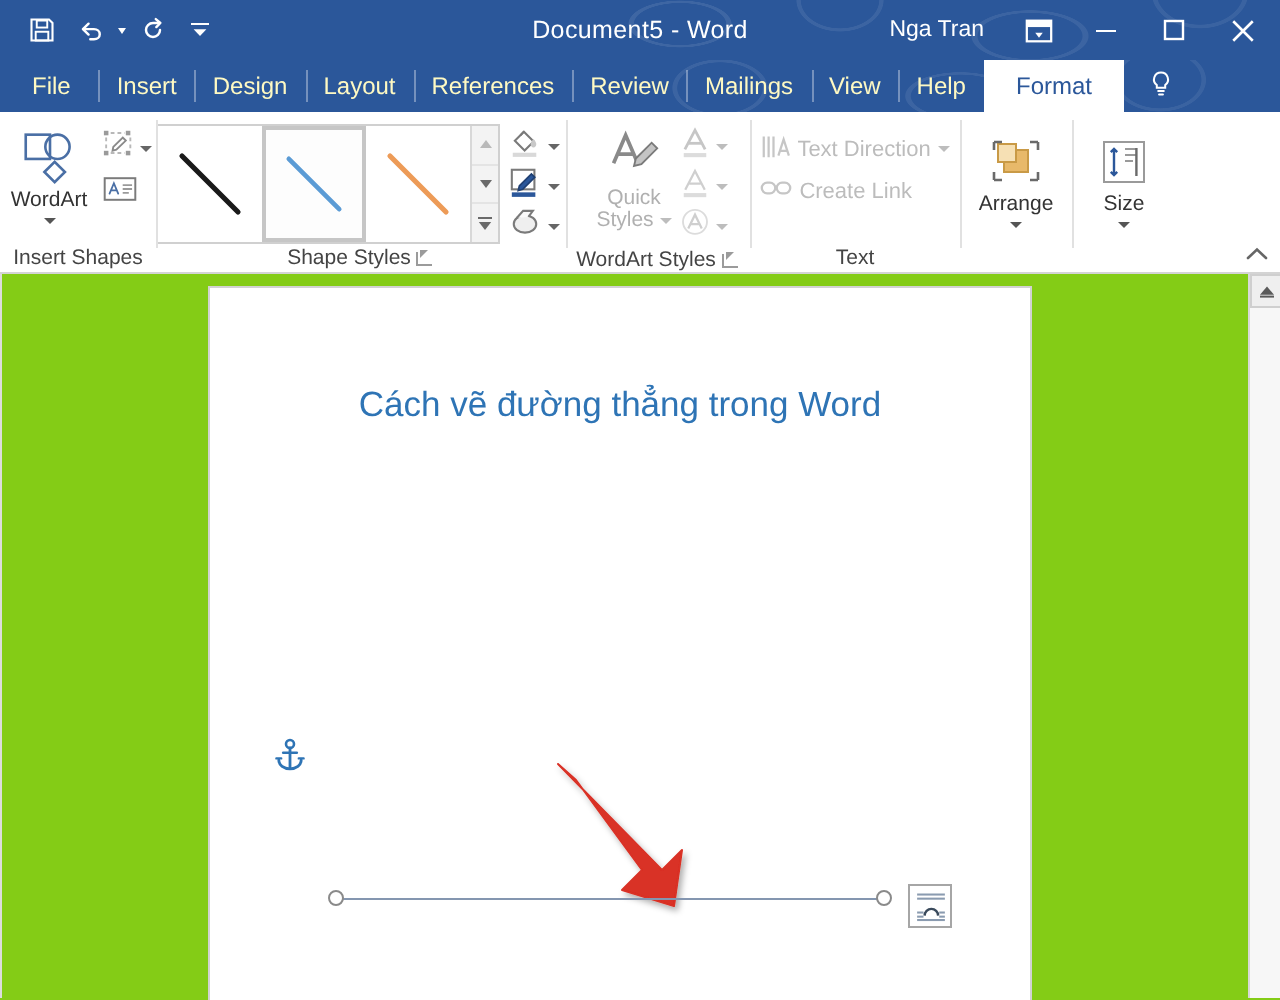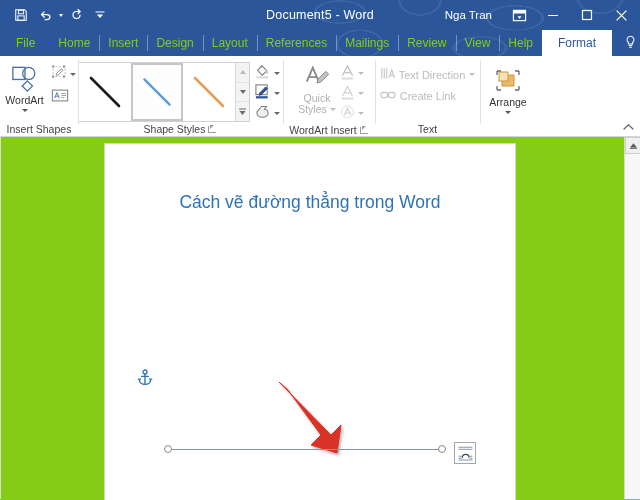--- a/index.html
+++ b/index.html
@@ -88,21 +88,21 @@
     background:
       radial-gradient(ellipse 40px 24px at 30px 44px, transparent 53%, rgba(255,255,255,0.08) 54%, rgba(255,255,255,0.08) 59%, transparent 60%),
       radial-gradient(ellipse 46px 20px at 150px 48px, transparent 53%, rgba(255,255,255,0.08) 54%, rgba(255,255,255,0.08) 59%, transparent 60%),
       radial-gradient(ellipse 38px 26px at 250px 40px, transparent 54%, rgba(255,255,255,0.07) 55%, rgba(255,255,255,0.07) 60%, transparent 61%);
     pointer-events: none;
   }
   .tab {
     position: relative;
     height: 26px; line-height: 26px;
     padding: 0 9px;
-    color: #84cc16;
+    color: #fef9c3;
     font-size: 12px;
     white-space: nowrap;
     z-index: 2;
   }
   .tab.file { padding: 0 14px 0 16px; }
   .tab + .tab::before {
     content: "";
     position: absolute; left: 0; top: 5px;
     width: 1px; height: 16px;
     background: rgba(255,255,255,0.35);
@@ -390,27 +390,26 @@
       <div class="winbtn close">
         <svg width="13" height="13" viewBox="0 0 12 12">
           <path d="M1.5 1.5 10.5 10.5M10.5 1.5 1.5 10.5" stroke="#fff" stroke-width="1.2"></path>
         </svg>
       </div>
     </div>
   </div>
 
   <div class="tabbar">
     <div class="tab file nosep">File</div>
-    <div class="tab nosep">Home</div>
     <div class="tab">Insert</div>
     <div class="tab">Design</div>
     <div class="tab">Layout</div>
     <div class="tab">References</div>
+    <div class="tab">Review</div>
     <div class="tab">Mailings</div>
-    <div class="tab">Review</div>
     <div class="tab">View</div>
     <div class="tab">Help</div>
     <div class="tab active">Format</div>
 
     <div class="tellme">
       <span>
         <svg width="13" height="14" viewBox="0 0 14 16">
           <path d="M7 1.4a4 4 0 0 0-2.4 7.2v1.6h4.8V8.6A4 4 0 0 0 7 1.4z" fill="none" stroke="#fff" stroke-width="1.15"></path>
           <path d="M5.4 12h3.2M5.9 14h2.2" stroke="#fff" stroke-width="1.15" stroke-linecap="round"></path>
         </svg>
@@ -579,21 +578,21 @@
               <svg width="15" height="16" viewBox="0 0 16 17">
                 <circle cx="8" cy="8.4" r="6.4" fill="none" stroke="#dcdcdc" stroke-width="1"></circle>
                 <path d="M4.4 12 8 4.6l3.6 7.4M5.8 9.6h4.4" fill="none" stroke="#cfcfcf" stroke-width="1.2"></path>
               </svg>
             </span>
             <span class="cv-sm dim"></span>
           </div>
         </div>
       </div>
       <div class="rgroup-label">
-        <span>WordArt Insert</span>
+        <span>WordArt Styles</span>
         <span class="dialog-launcher"></span>
       </div>
     </div>
 
     <div class="rgroup" style="width:105px;">
       <div class="rgroup-body" style="padding-top:2px;">
         <div class="textgroup-rows">
           <div class="trow">
             <span>
               <svg width="15" height="15" viewBox="0 0 16 16">
@@ -631,20 +630,37 @@
               <path d="M25 22h-4M25 22v-4" stroke="#6a6a6a" stroke-width="1.3"></path>
             </svg>
           </div>
           <div class="lb">Arrange</div>
           <div class="cv"></div>
         </div>
       </div>
       <div class="rgroup-label"></div>
     </div>
 
+    <div class="rgroup" style="width:52px;">
+      <div class="rgroup-body" style="padding-top:4px;justify-content:center;">
+        <div class="bigbtn">
+          <div class="ic">
+            <svg width="26" height="26" viewBox="0 0 26 26">
+              <rect x="3" y="3" width="20" height="20" fill="none" stroke="#9a9a9a" stroke-width="1"></rect>
+              <path d="M8 6.5v13M6.4 8.1 8 6.5l1.6 1.6M6.4 17.9 8 19.5l1.6-1.6" fill="none" stroke="#2b579a" stroke-width="1.2"></path>
+              <path d="M13.5 6.5h6M13.5 9.5h6M13.5 12.5h4" stroke="#9a9a9a" stroke-width="1"></path>
+              <rect x="18.6" y="6" width="1.2" height="14" fill="#6a6a6a"></rect>
+            </svg>
+          </div>
+          <div class="lb">Size</div>
+          <div class="cv"></div>
+        </div>
+      </div>
+      <div class="rgroup-label"></div>
+    </div>
 
     <div class="ribbon-collapse">
       <svg width="11" height="8" viewBox="0 0 11 8">
         <path d="M1 6 5.5 1.8 10 6" fill="none" stroke="#666" stroke-width="1.3" stroke-linecap="round"></path>
       </svg>
     </div>
   </div>
 
   <div class="docarea">
     <div class="left-rail"></div>

